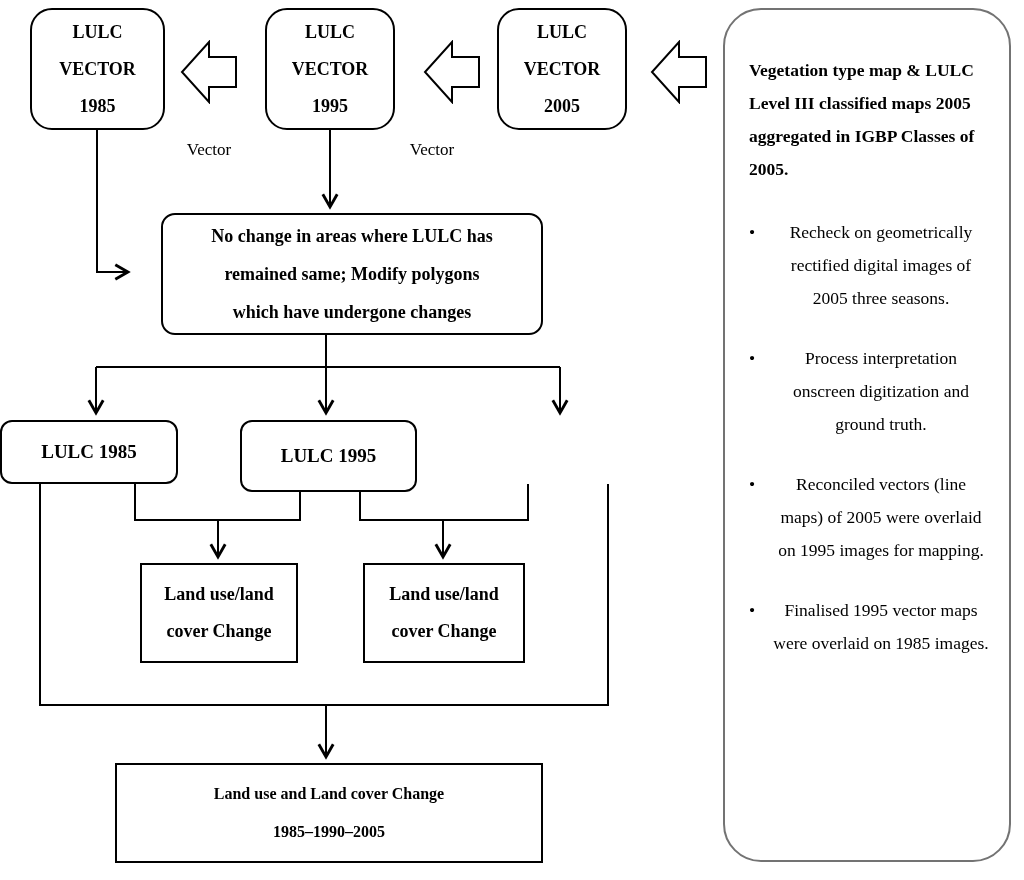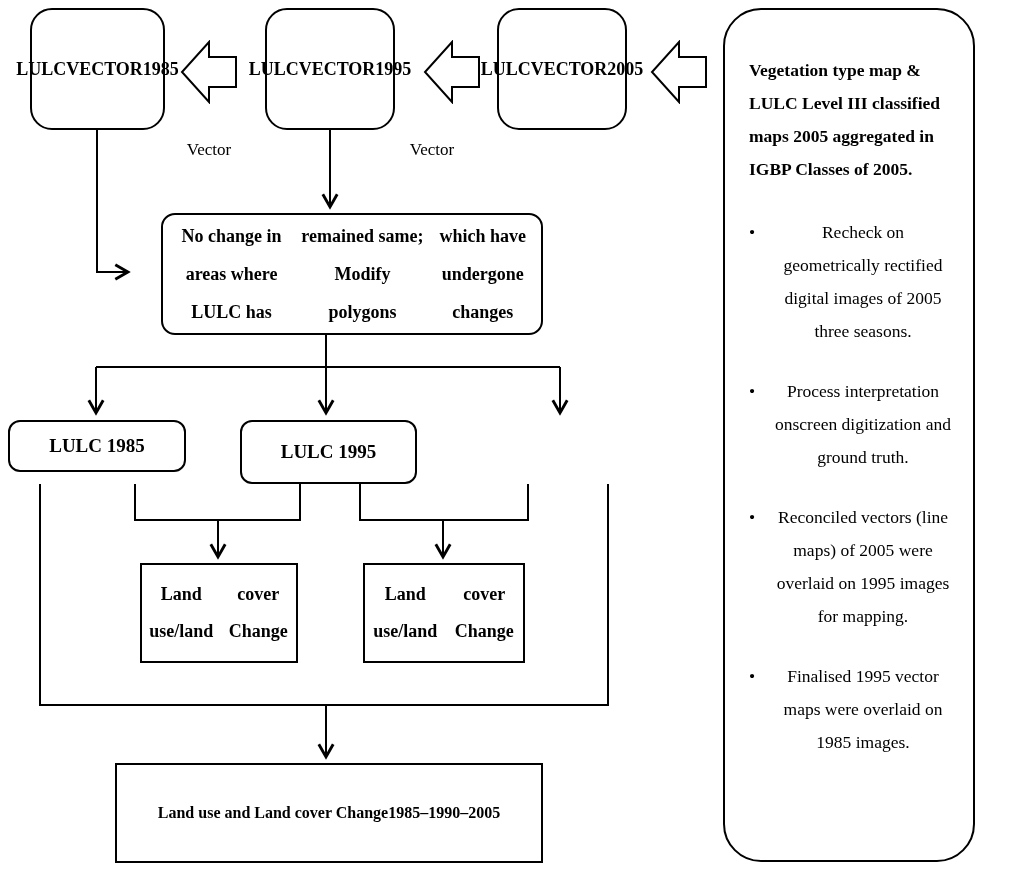--- a/index.html
+++ b/index.html
@@ -4,36 +4,36 @@
 <style>
   * { box-sizing: border-box; margin: 0; padding: 0; }
   html, body { background: #ffffff; }
   body { font-family: "Liberation Serif", "DejaVu Serif", serif; color: #000; }
   .canvas { position: relative; width: 1024px; height: 880px; background: #ffffff; overflow: hidden; }
   .connectors { position: absolute; left: 0; top: 0; }
   .connectors line, .connectors polyline { stroke: #000; stroke-width: 2; fill: none; }
 
   .box {
     position: absolute; border: 2px solid #000; background: #ffffff;
-    display: flex; flex-direction: row; align-items: center; justify-content: center;
+    display: flex; flex-direction: column; align-items: center; justify-content: center;
     text-align: center; font-weight: bold;
   }
   .top-box   { border-radius: 22px; font-size: 18px; line-height: 37px; }
   .merge-box { border-radius: 14px; font-size: 18px; line-height: 38px; margin-left: 26px; }
   .lulc-box  { border-radius: 12px; font-size: 19px; }
   .change-box{ border-radius: 0;    font-size: 18px; line-height: 37px; }
   .final-box { border-radius: 0;    font-size: 16px; line-height: 38px; }
 
   .vector-label { position: absolute; font-size: 17px; text-align: center; }
 
   .block-arrow { position: absolute; width: 57px; height: 64px; }
 
   .panel {
-    position: absolute; left: 723px; top: 8px; width: 252px; height: 854px;
-    border: 2px solid #000000; border-radius: 38px; background: #ffffff;
+    position: absolute; left: 723px; top: 8px; width: 288px; height: 854px;
+    border: 2px solid #737373; border-radius: 38px; background: #ffffff;
     padding: 44px 20px 20px 24px;
   }
   .panel-header { font-weight: bold; font-size: 17.5px; line-height: 33px; margin-bottom: 30px; }
   .bullet-item  { display: flex; font-size: 17.5px; line-height: 33px; margin-bottom: 27px; }
   .bullet-glyph { width: 24px; flex: none; }
   .bullet-text  { flex: 1; text-align: center; }
 </style>
 </head>
 <body>
 
@@ -101,24 +101,24 @@
 
   <div class="vector-label" style="left:163px; top:140px; width:92px;">Vector</div>
   <div class="vector-label" style="left:386px; top:140px; width:92px;">Vector</div>
 
   <div class="box merge-box" style="left:135px; top:213px; width:382px; height:122px;">
     <div>No change in areas where LULC has</div>
     <div>remained same; Modify polygons</div>
     <div>which have undergone changes</div>
   </div>
 
-  <div class="box lulc-box" style="left:8px; top:420px; width:178px; height:52px;">
+  <div class="box lulc-box" style="left:0; top:420px; width:178px; height:64px;">
     <div>LULC 1985</div>
   </div>
-  <div class="box lulc-box" style="left:240px; top:420px; width:177px; height:64px;">
+  <div class="box lulc-box" style="left:240px; top:420px; width:177px; height:72px;">
     <div>LULC 1995</div>
   </div>
 
   <div class="box change-box" style="left:140px; top:563px; width:158px; height:100px;">
     <div>Land use/land</div>
     <div>cover Change</div>
   </div>
   <div class="box change-box" style="left:363px; top:563px; width:162px; height:100px;">
     <div>Land use/land</div>
     <div>cover Change</div>

